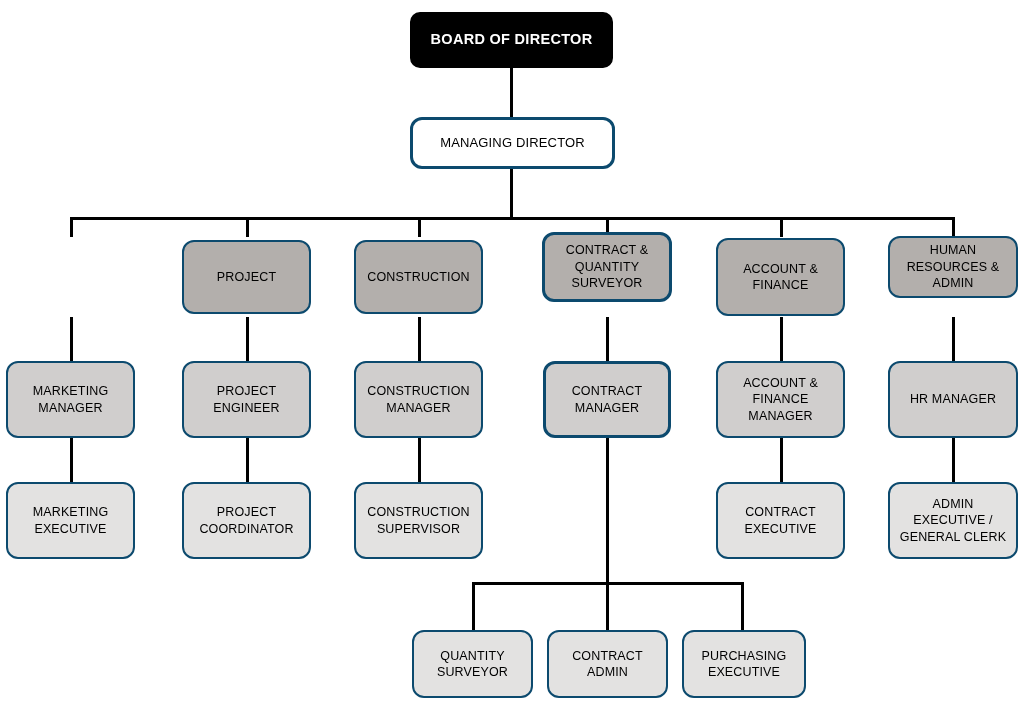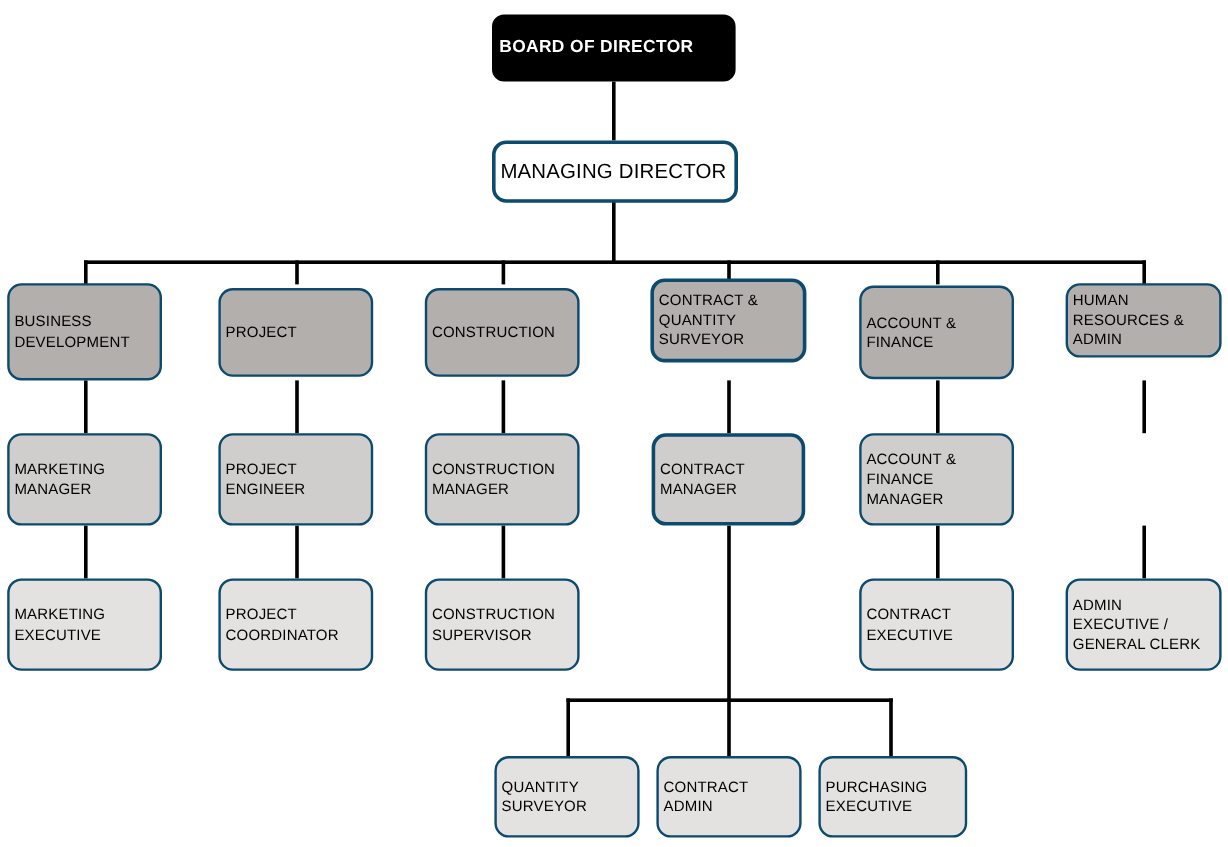--- a/index.html
+++ b/index.html
@@ -16,21 +16,21 @@
     height: 706px;
     background: #ffffff;
     overflow: hidden;
   }
   .node {
     position: absolute;
     box-sizing: border-box;
     display: flex;
     align-items: center;
     justify-content: center;
-    text-align: left;
+    text-align: center;
     border: 2px solid #0c4a6e;
     border-radius: 12px;
     color: #000000;
     font-size: 12.5px;
     line-height: 1.32;
     letter-spacing: 0.15px;
     z-index: 3;
     padding: 2px 4px;
   }
   .node .label {
@@ -43,21 +43,21 @@
     background: #000000;
     color: #ffffff;
     font-weight: bold;
     font-size: 14.5px;
     border-color: #000000;
     border-radius: 10px;
     letter-spacing: 0.3px;
   }
   .tier-md {
     background: #ffffff;
-    font-size: 17px;
+    font-size: 13px;
     border-width: 3px;
     border-radius: 12px;
   }
   .tier-dept {
     background: #b3afac;
   }
   .tier-manager {
     background: #d0cecd;
   }
   .tier-exec {
@@ -111,24 +111,20 @@
   <div class="conn conn-v" style="left:741px; top:582px; height:48px;"></div>
 
   <div class="node tier-board" style="left:410px; top:12px; width:203px; height:56px;">
     <span class="label">BOARD OF DIRECTOR</span>
   </div>
 
   <div class="node tier-md" style="left:410px; top:117px; width:205px; height:52px;">
     <span class="label">MANAGING DIRECTOR</span>
   </div>
 
-  <div class="node tier-dept" style="left:6px; top:236px; width:129px; height:81px;">
-    <span class="label">BUSINESS
-DEVELOPMENT</span>
-  </div>
   <div class="node tier-dept" style="left:182px; top:240px; width:129px; height:74px;">
     <span class="label">PROJECT</span>
   </div>
   <div class="node tier-dept" style="left:354px; top:240px; width:129px; height:74px;">
     <span class="label">CONSTRUCTION</span>
   </div>
   <div class="node tier-dept emph" style="left:542px; top:232px; width:130px; height:70px;">
     <span class="label">CONTRACT &amp;
 QUANTITY
 SURVEYOR</span>
@@ -157,20 +153,23 @@
   </div>
   <div class="node tier-manager emph" style="left:543px; top:361px; width:128px; height:77px;">
     <span class="label">CONTRACT
 MANAGER</span>
   </div>
   <div class="node tier-manager" style="left:716px; top:361px; width:129px; height:77px;">
     <span class="label">ACCOUNT &amp;
 FINANCE
 MANAGER</span>
   </div>
+  <div class="node tier-manager" style="left:888px; top:361px; width:130px; height:77px;">
+    <span class="label">HR MANAGER</span>
+  </div>
 
   <div class="node tier-exec" style="left:6px; top:482px; width:129px; height:77px;">
     <span class="label">MARKETING
 EXECUTIVE</span>
   </div>
   <div class="node tier-exec" style="left:182px; top:482px; width:129px; height:77px;">
     <span class="label">PROJECT
 COORDINATOR</span>
   </div>
   <div class="node tier-exec" style="left:354px; top:482px; width:129px; height:77px;">

